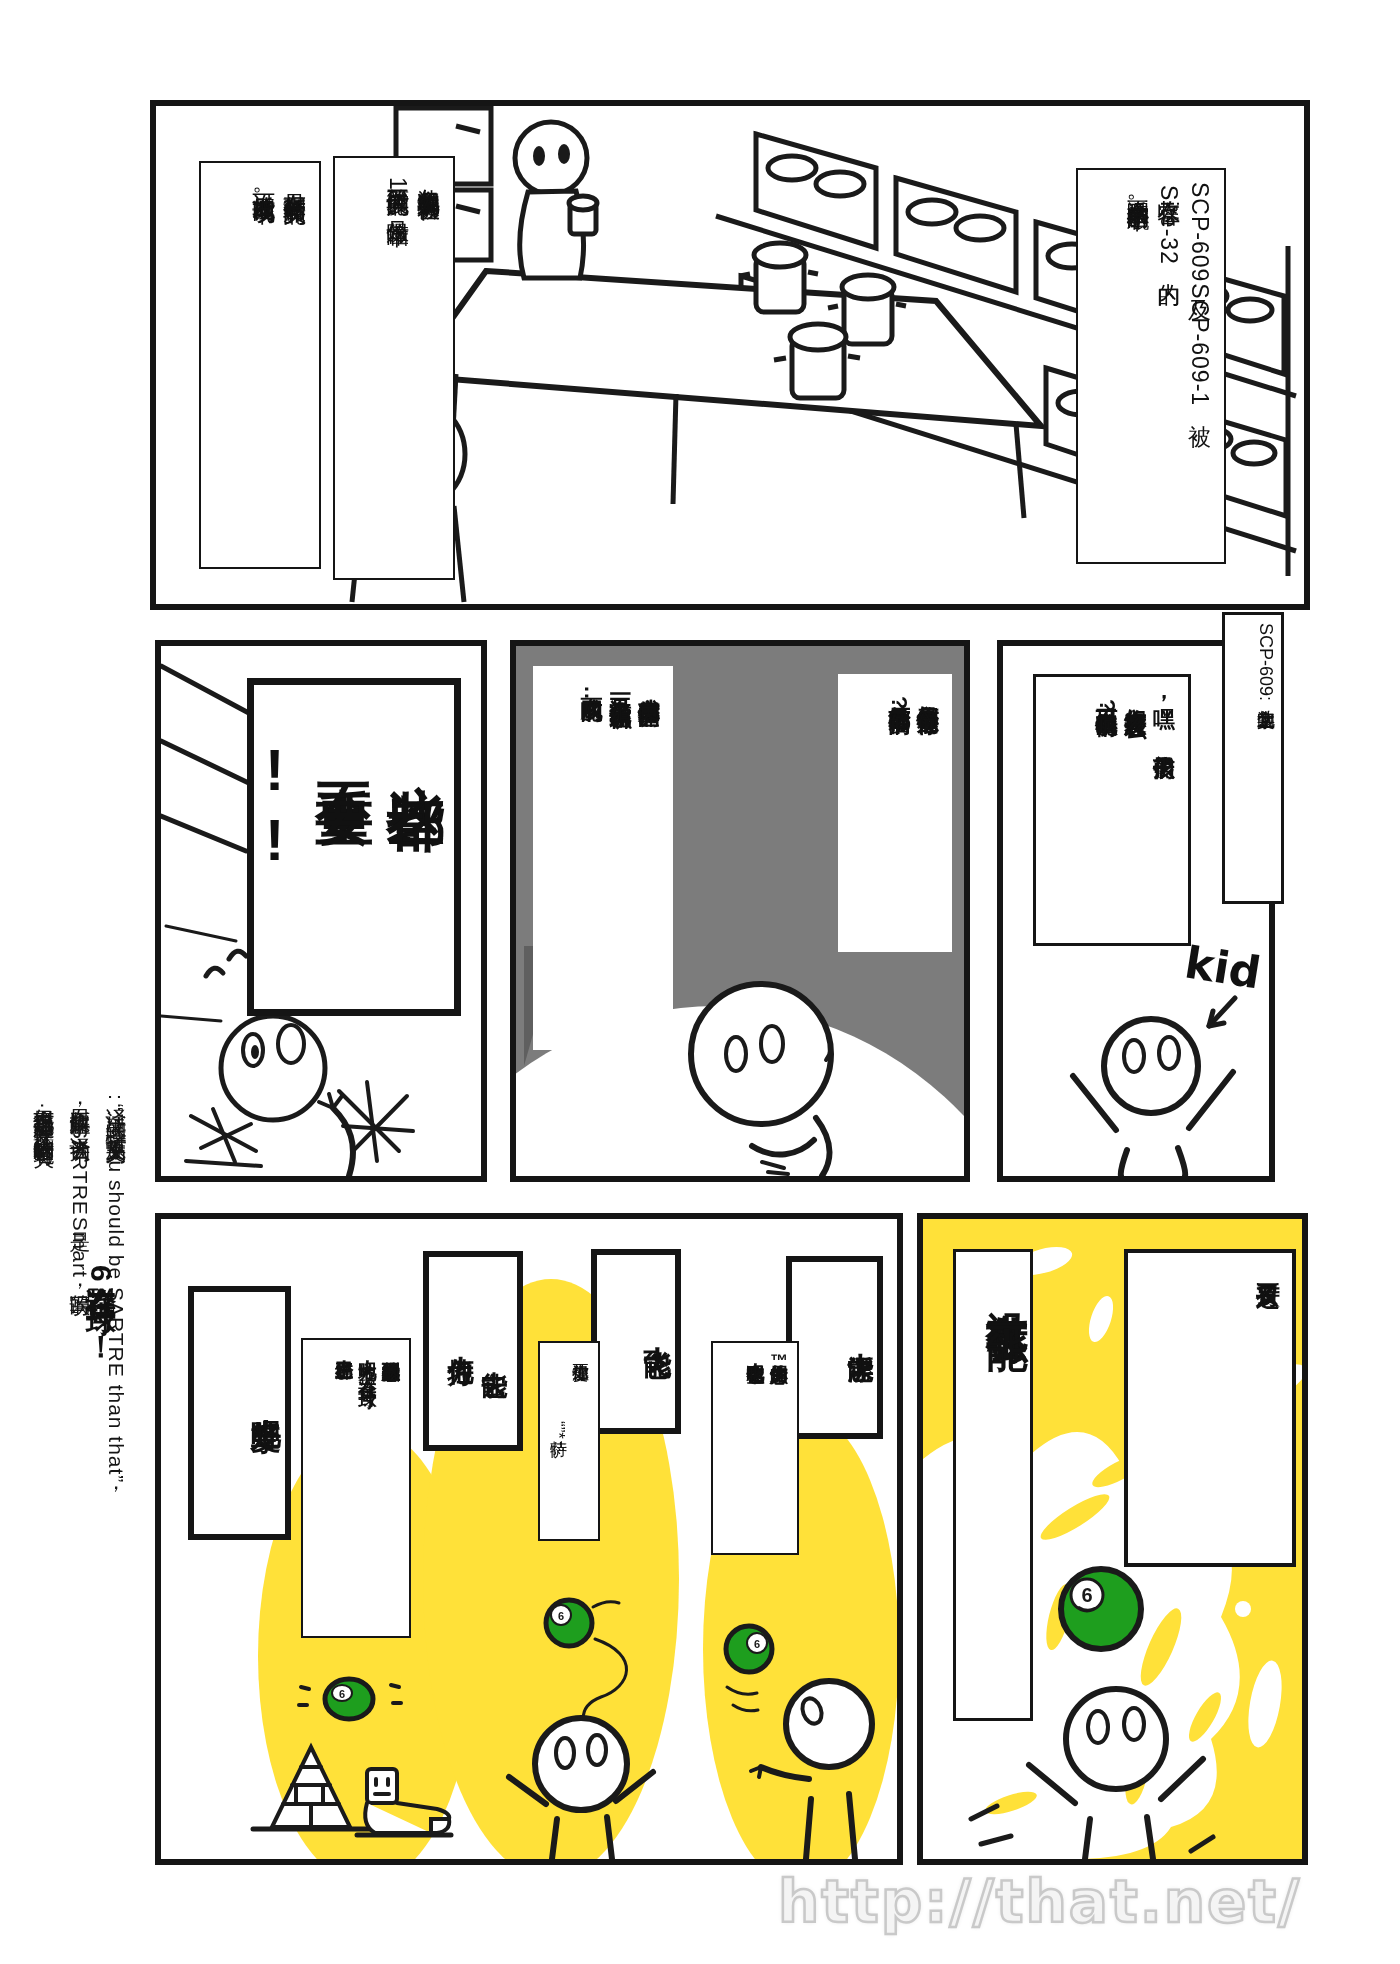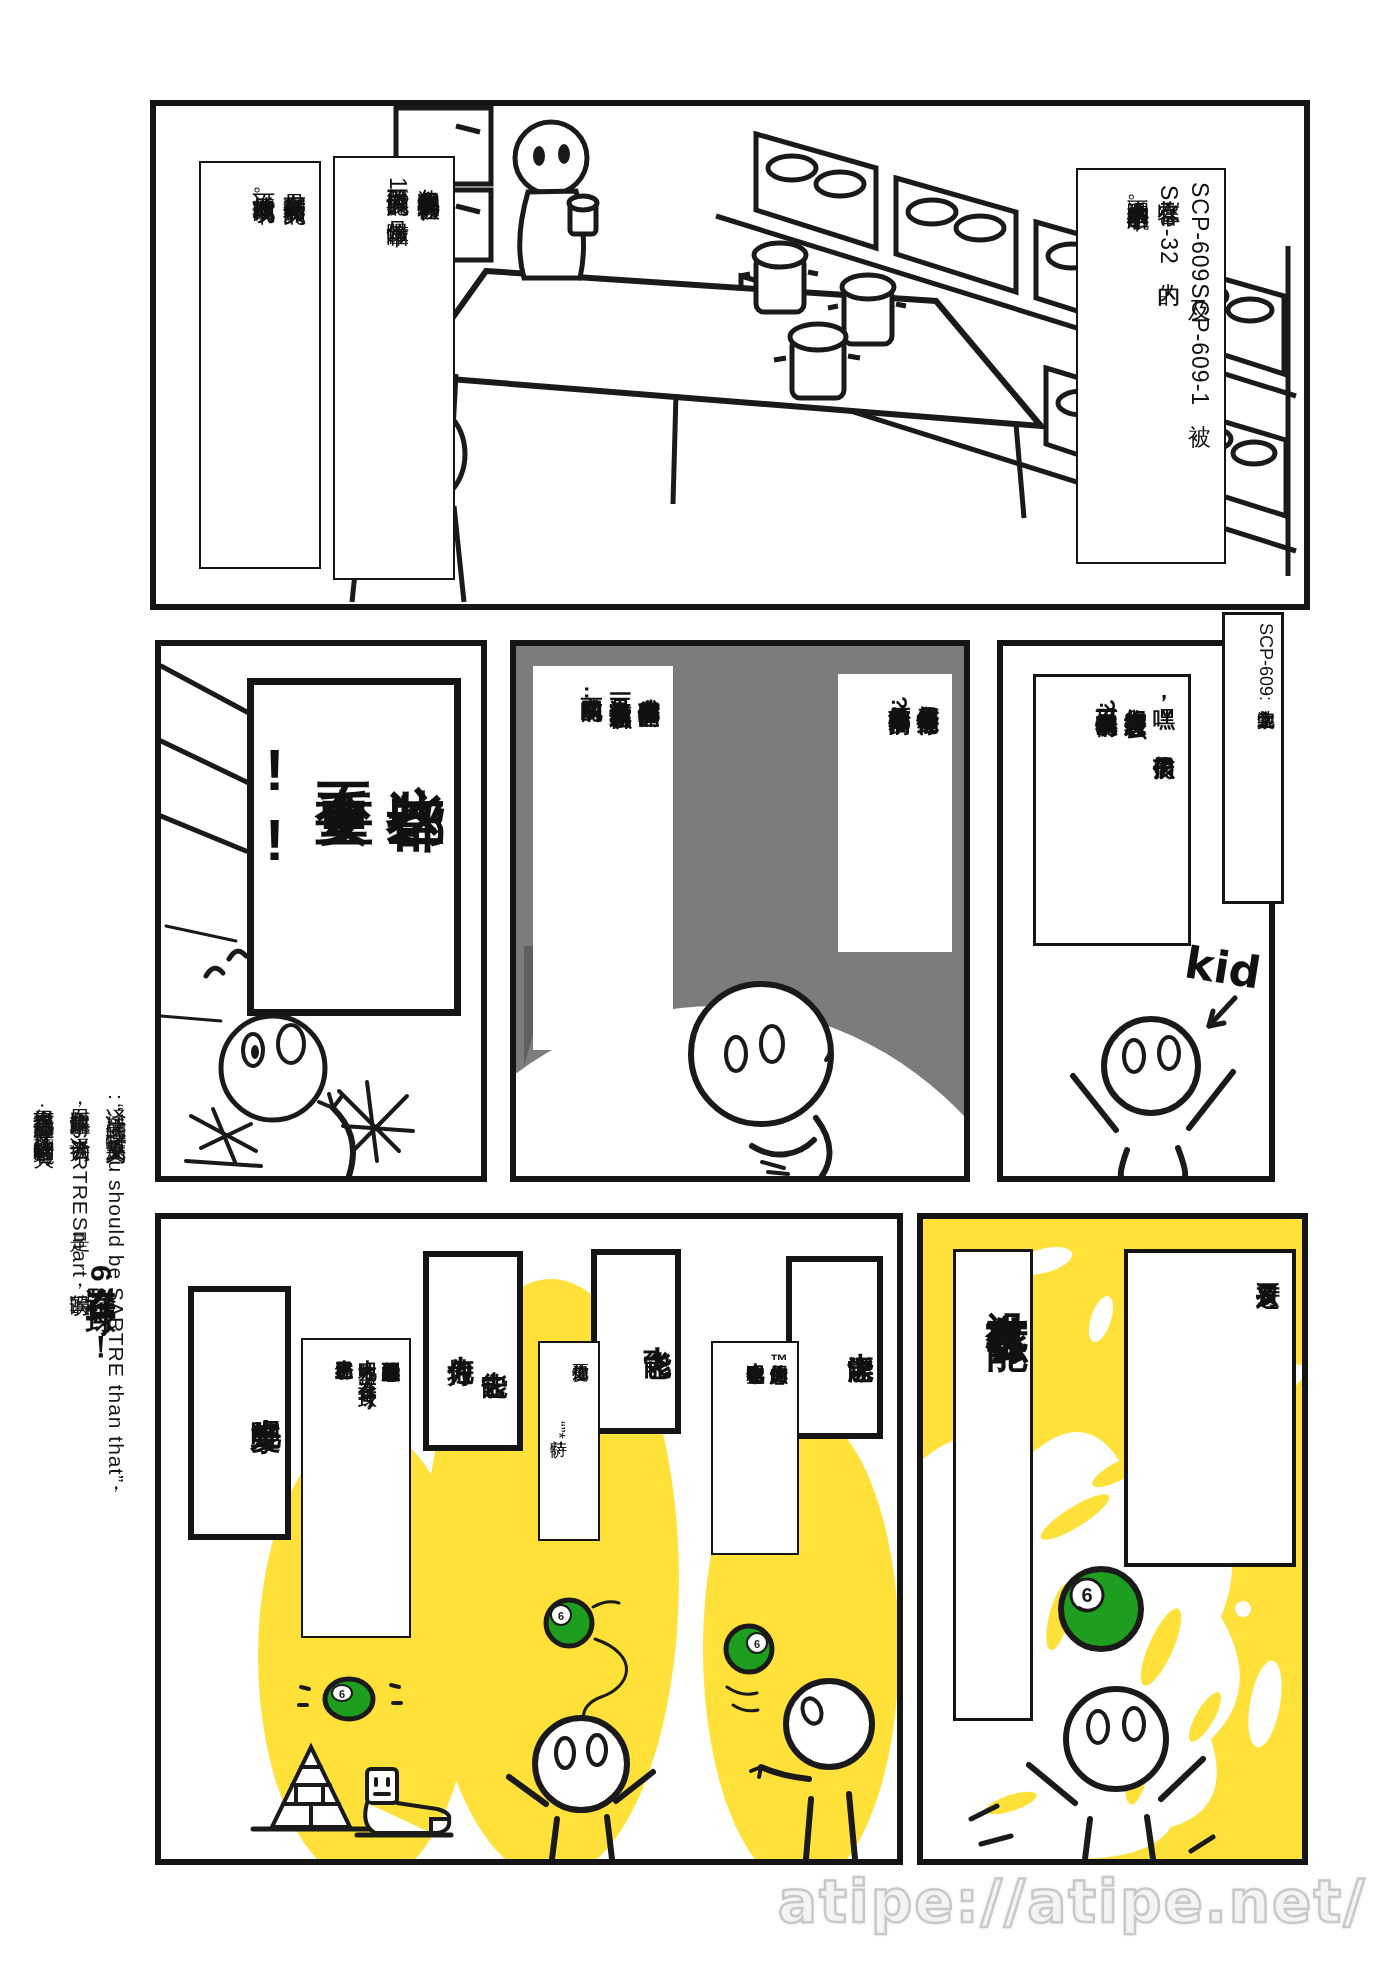--- a/index.html
+++ b/index.html
@@ -396,15 +396,15 @@
       </g>
     </svg>
     <div class="vbox headline" style="left:30px;top:30px;width:80px;height:472px;border:3px solid #151515;">没有什么不可能！</div>
     <div class="vbox pitch" style="left:201px;top:30px;width:172px;height:318px;border:4px solid #151515;">
       <span class="col p1">只要有了这</span>
       <span class="col p2">存在论6号球™！</span>
 
     </div>
   </section>
 
-  <div class="watermark">atipe://atipe.net/</div>
+  <div class="watermark">http://that.net/</div>
 
 </div>
 
 </body></html>

